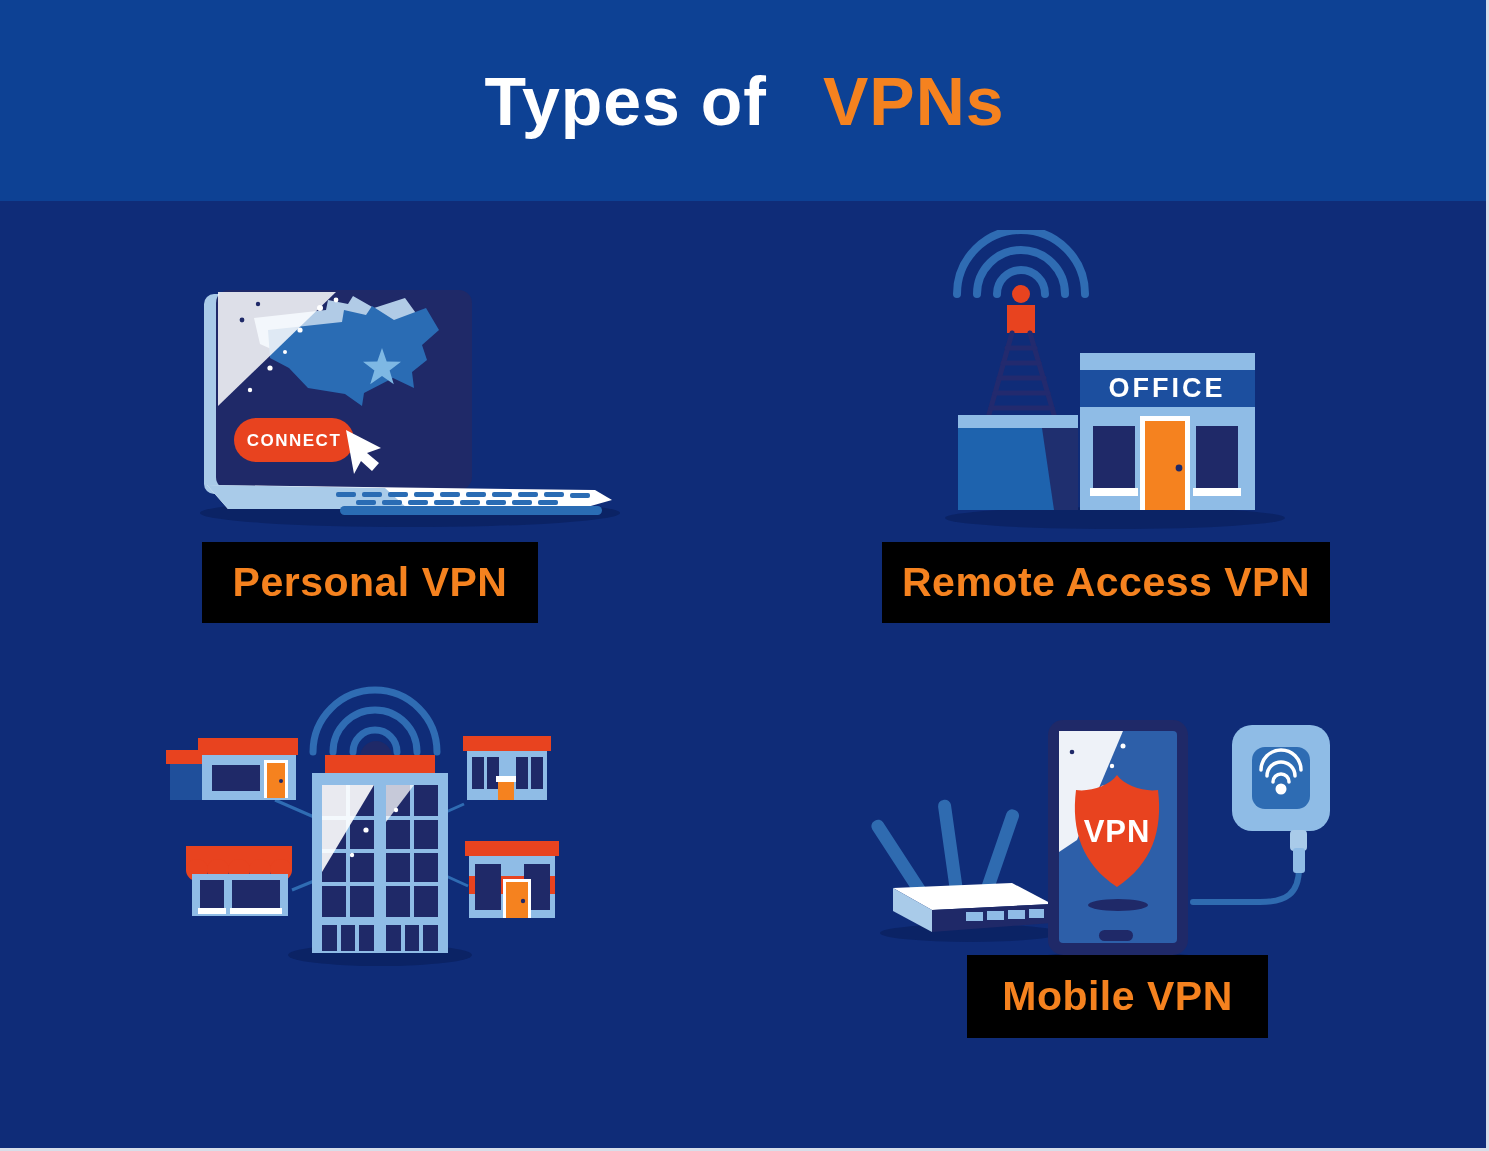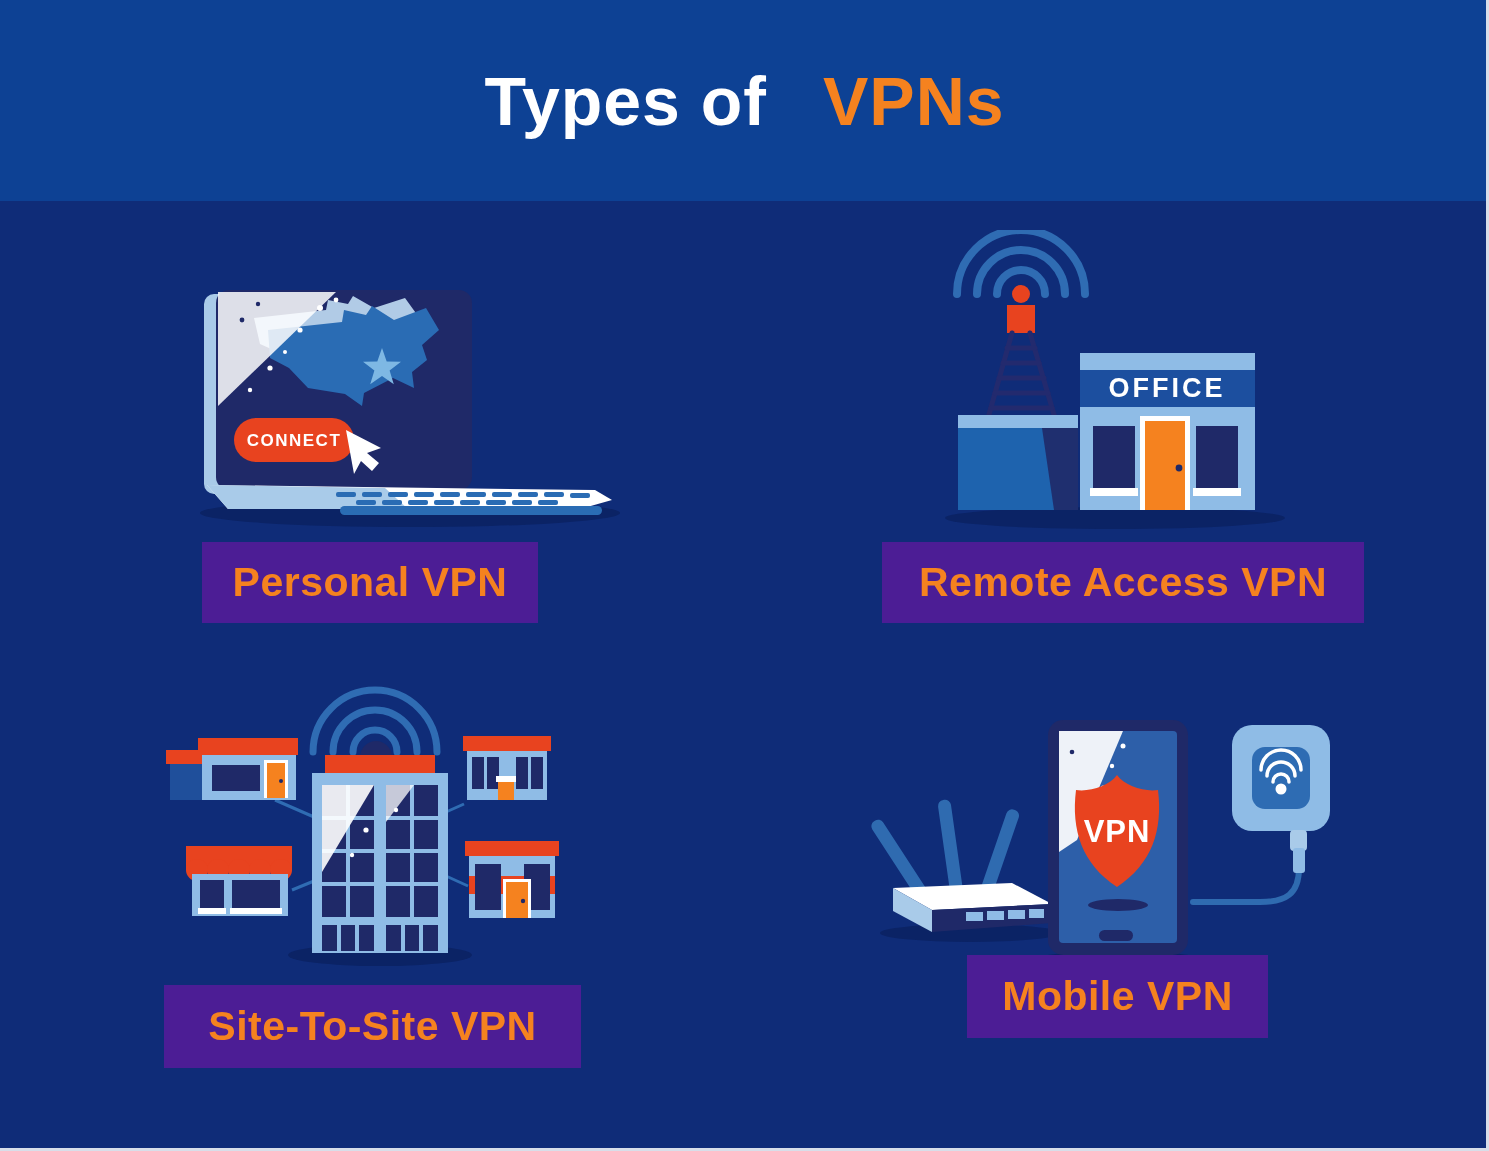--- a/index.html
+++ b/index.html
@@ -11,21 +11,21 @@
     position:absolute;left:0;top:0;width:100%;height:201px;
     background:#0D4194;display:flex;align-items:center;justify-content:center;
   }
   .title{
     font-size:68px;font-weight:700;color:#FFFFFF;letter-spacing:1px;margin:0;
     display:flex;gap:20px;
   }
   .title .accent{color:#F5821F;margin-left:36px;}
   .illus{position:absolute;display:block;}
   .label-box{
-    position:absolute;background:#4c1d95;display:flex;align-items:center;justify-content:center;
+    position:absolute;background:#000000;display:flex;align-items:center;justify-content:center;
   }
   .label-box span{
     color:#F5821F;font-weight:700;font-size:41px;letter-spacing:0.5px;white-space:nowrap;
   }
   .edge-right{position:absolute;top:0;right:0;width:3px;height:100%;background:#D8DEE9;}
   .edge-bottom{position:absolute;left:0;bottom:0;width:100%;height:3px;background:#D8DEE9;}
   svg text{font-family:"Liberation Sans",sans-serif;}
 </style>
 </head>
 <body>
@@ -266,25 +266,22 @@
       </g>
       <circle cx="421" cy="99" r="5.5" fill="#FFFFFF"></circle>
       <rect x="430" y="140" width="17" height="21" rx="4" fill="#A9CBE9"></rect>
       <rect x="433" y="158" width="12" height="25" rx="3" fill="#8FBCE6"></rect>
     </g>
   </svg>
 
   <div class="label-box" style="left:202px;top:542px;width:336px;height:81px">
     <span>Personal VPN</span>
   </div>
-  <div class="label-box" style="left:882px;top:542px;width:482px;height:81px">
+  <div class="label-box" style="left:882px;top:542px;width:448px;height:81px">
     <span>Remote Access VPN</span>
-  </div>
-  <div class="label-box" style="left:164px;top:985px;width:417px;height:83px">
-    <span>Site-To-Site VPN</span>
   </div>
   <div class="label-box" style="left:967px;top:955px;width:301px;height:83px">
     <span>Mobile VPN</span>
   </div>
 
   <div class="edge-right"></div>
   <div class="edge-bottom"></div>
 </div>
 
 </body></html>

